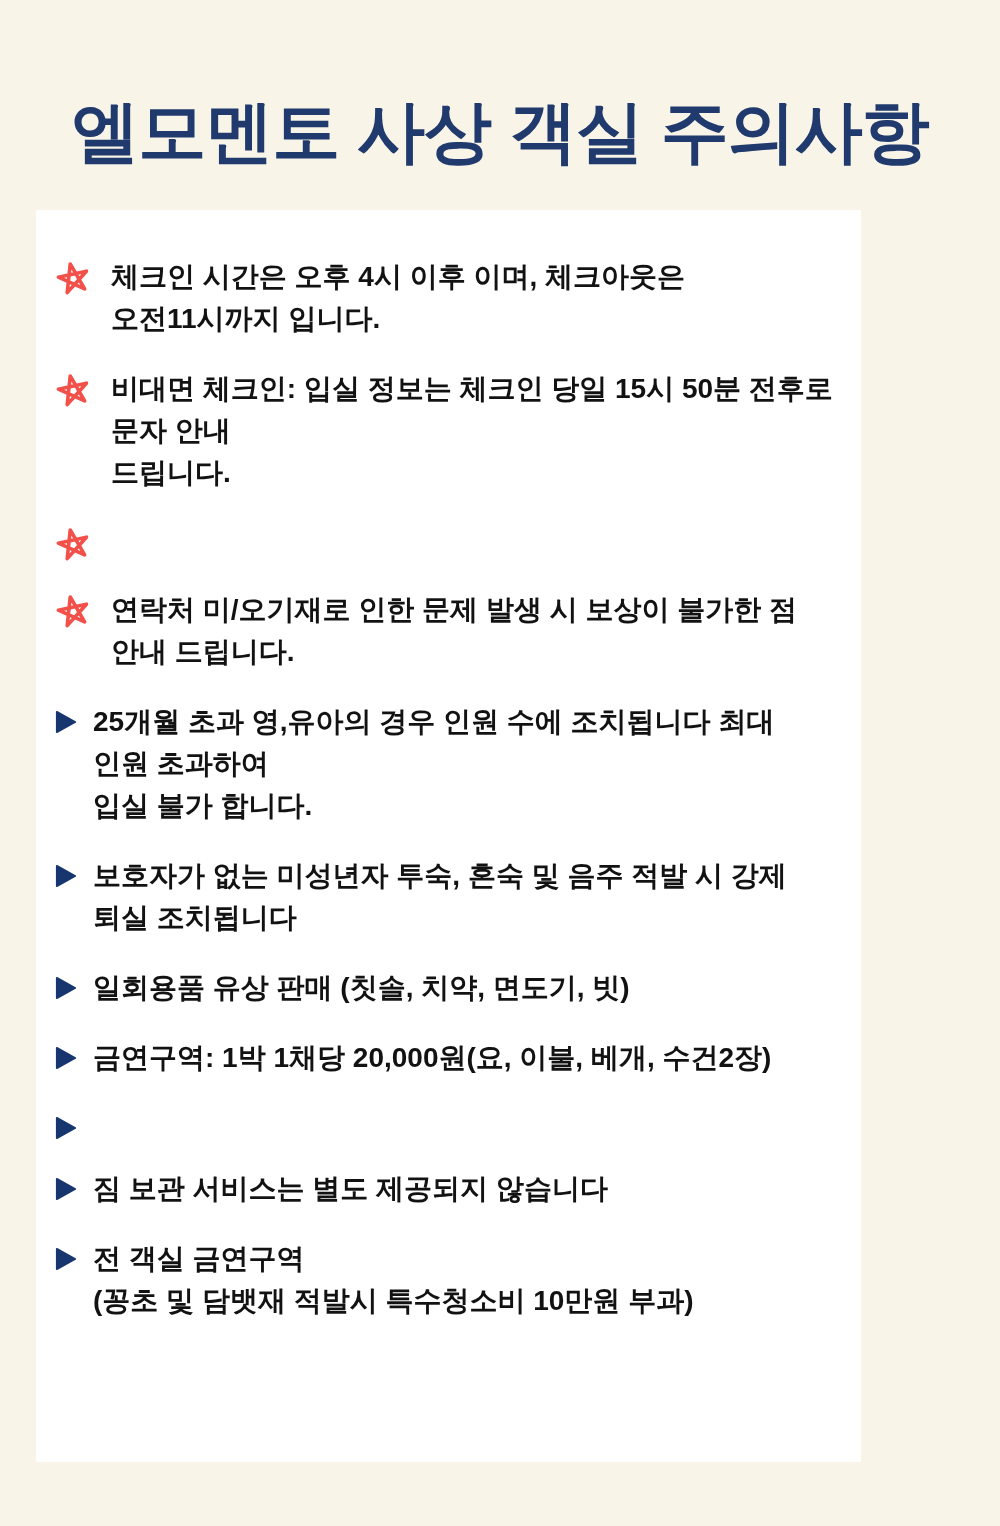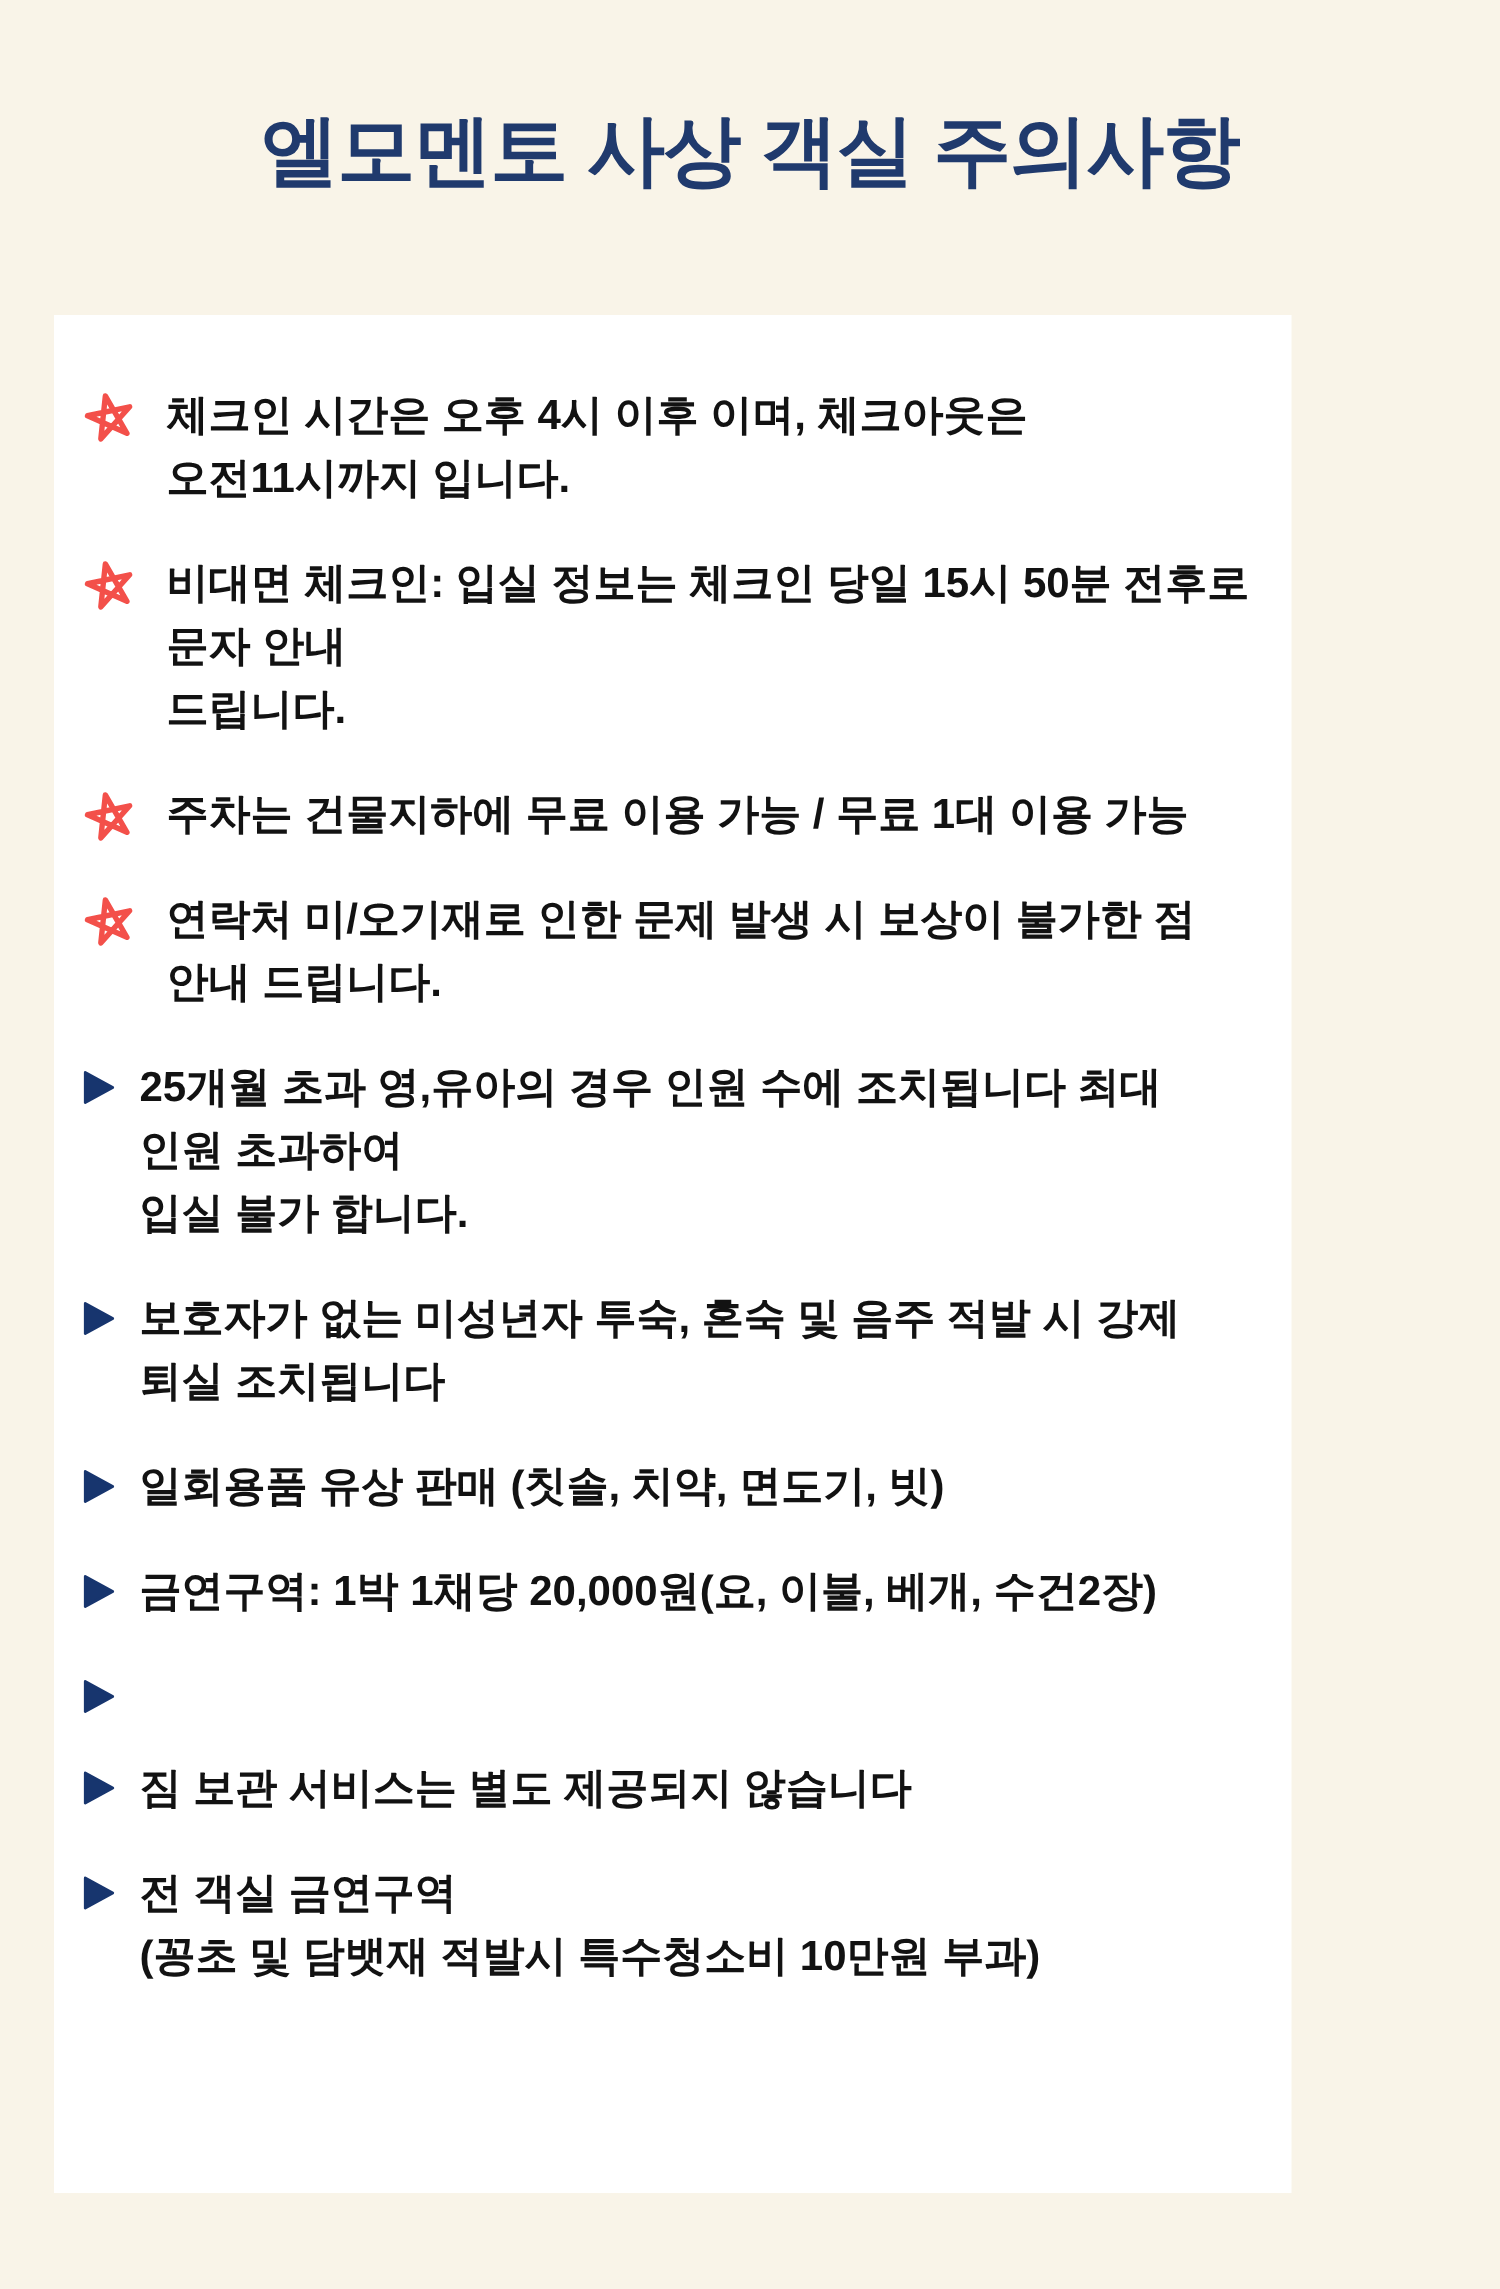--- a/index.html
+++ b/index.html
@@ -13,23 +13,23 @@
   }
   *{box-sizing:border-box;margin:0;padding:0;}
   html,body{width:1000px;height:1526px;}
   body{
     background:var(--bg);
     font-family:"Liberation Sans","DejaVu Sans",sans-serif;
     overflow:hidden;
     position:relative;
   }
   .title{
-    padding-top:72px;
+    padding-top:92px;
     text-align:center;
-    font-size:52px;
+    font-size:68px;
     font-weight:800;
     letter-spacing:-1px;
     color:var(--title);
     line-height:1.15;
   }
   .card{
     position:absolute;
     left:36px;
     top:210px;
     width:825px;
@@ -101,21 +101,20 @@
     <span class="text">비대면 체크인: 입실 정보는 체크인 당일 15시 50분 전후로 문자 안내
 드립니다.</span>
   </div>
 
   <div class="item">
     <span class="icon-box star">
             <svg viewBox="0 0 100 100">
               <path d="M50 13 L74.7 89 L10.1 42 L89.9 42 L25.3 89 Z" fill="none" stroke="#f3504a" stroke-width="10" stroke-linejoin="round" stroke-linecap="round"></path>
             </svg>
           </span>
-    <span class="text">주차는 건물지하에 무료 이용 가능 / 무료 1대 이용 가능</span>
   </div>
 
   <div class="item">
     <span class="icon-box star">
             <svg viewBox="0 0 100 100">
               <path d="M50 13 L74.7 89 L10.1 42 L89.9 42 L25.3 89 Z" fill="none" stroke="#f3504a" stroke-width="10" stroke-linejoin="round" stroke-linecap="round"></path>
             </svg>
           </span>
     <span class="text">연락처 미/오기재로 인한 문제 발생 시 보상이 불가한 점 안내 드립니다.</span>
   </div>

